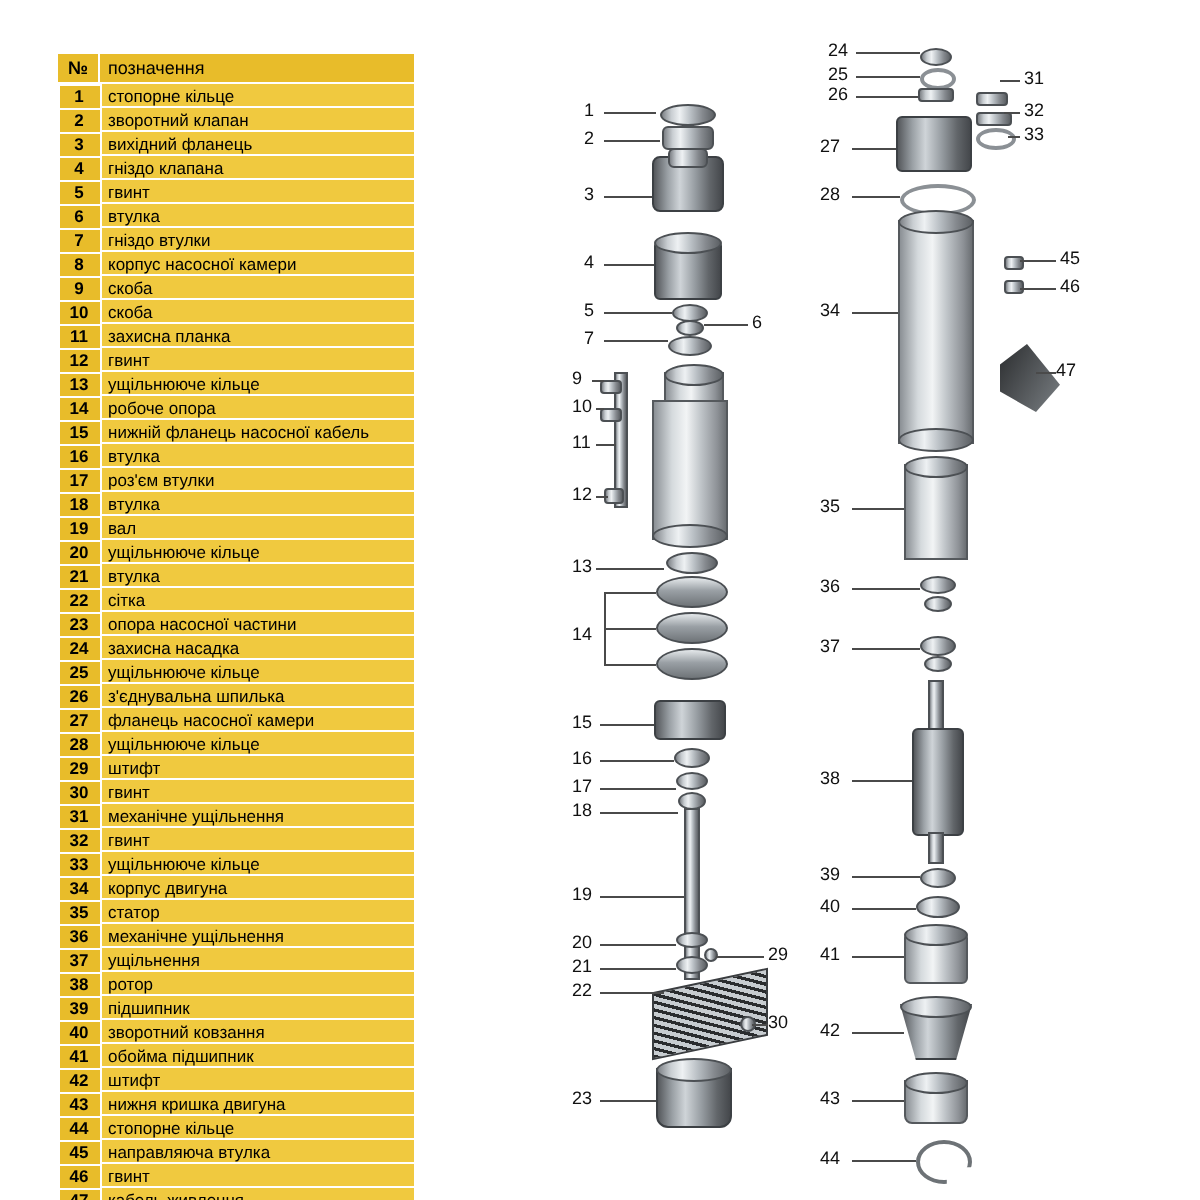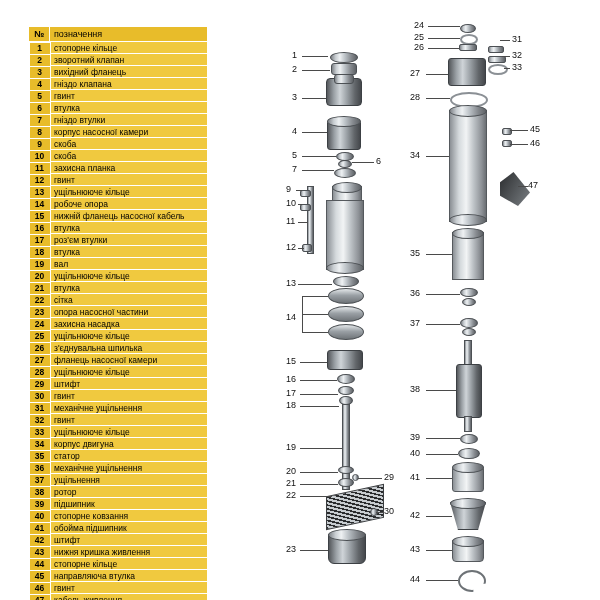--- a/index.html
+++ b/index.html
@@ -193,33 +193,33 @@
         <tr>
           <td class="num">38</td>
           <td class="name">ротор</td>
         </tr>
         <tr>
           <td class="num">39</td>
           <td class="name">підшипник</td>
         </tr>
         <tr>
           <td class="num">40</td>
-          <td class="name">стопорне ковзання</td>
+          <td class="name">зворотний ковзання</td>
         </tr>
         <tr>
           <td class="num">41</td>
           <td class="name">обойма підшипник</td>
         </tr>
         <tr>
           <td class="num">42</td>
           <td class="name">штифт</td>
         </tr>
         <tr>
           <td class="num">43</td>
-          <td class="name">нижня кришка живлення</td>
+          <td class="name">нижня кришка двигуна</td>
         </tr>
         <tr>
           <td class="num">44</td>
           <td class="name">стопорне кільце</td>
         </tr>
         <tr>
           <td class="num">45</td>
           <td class="name">направляюча втулка</td>
         </tr>
         <tr>

